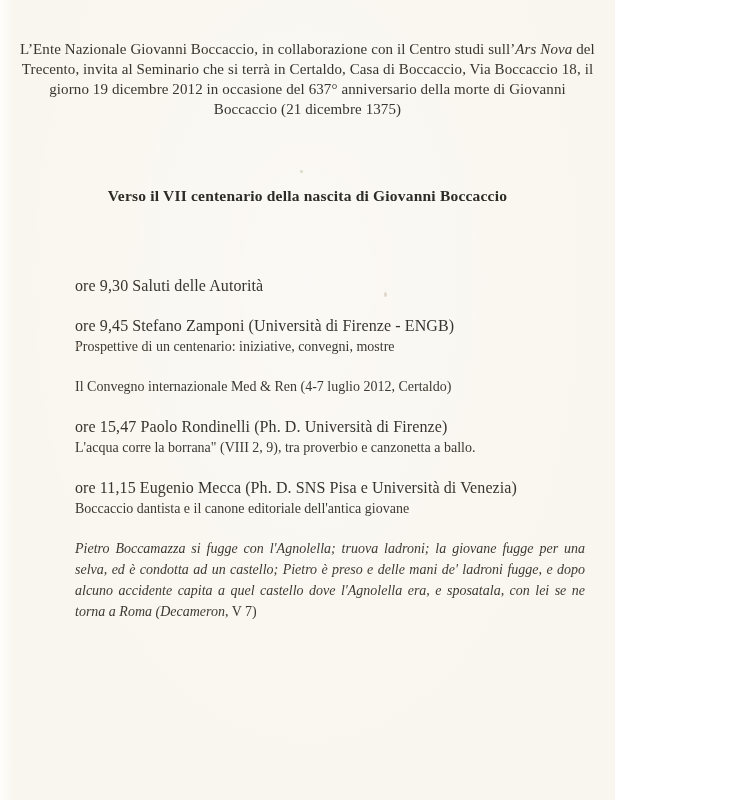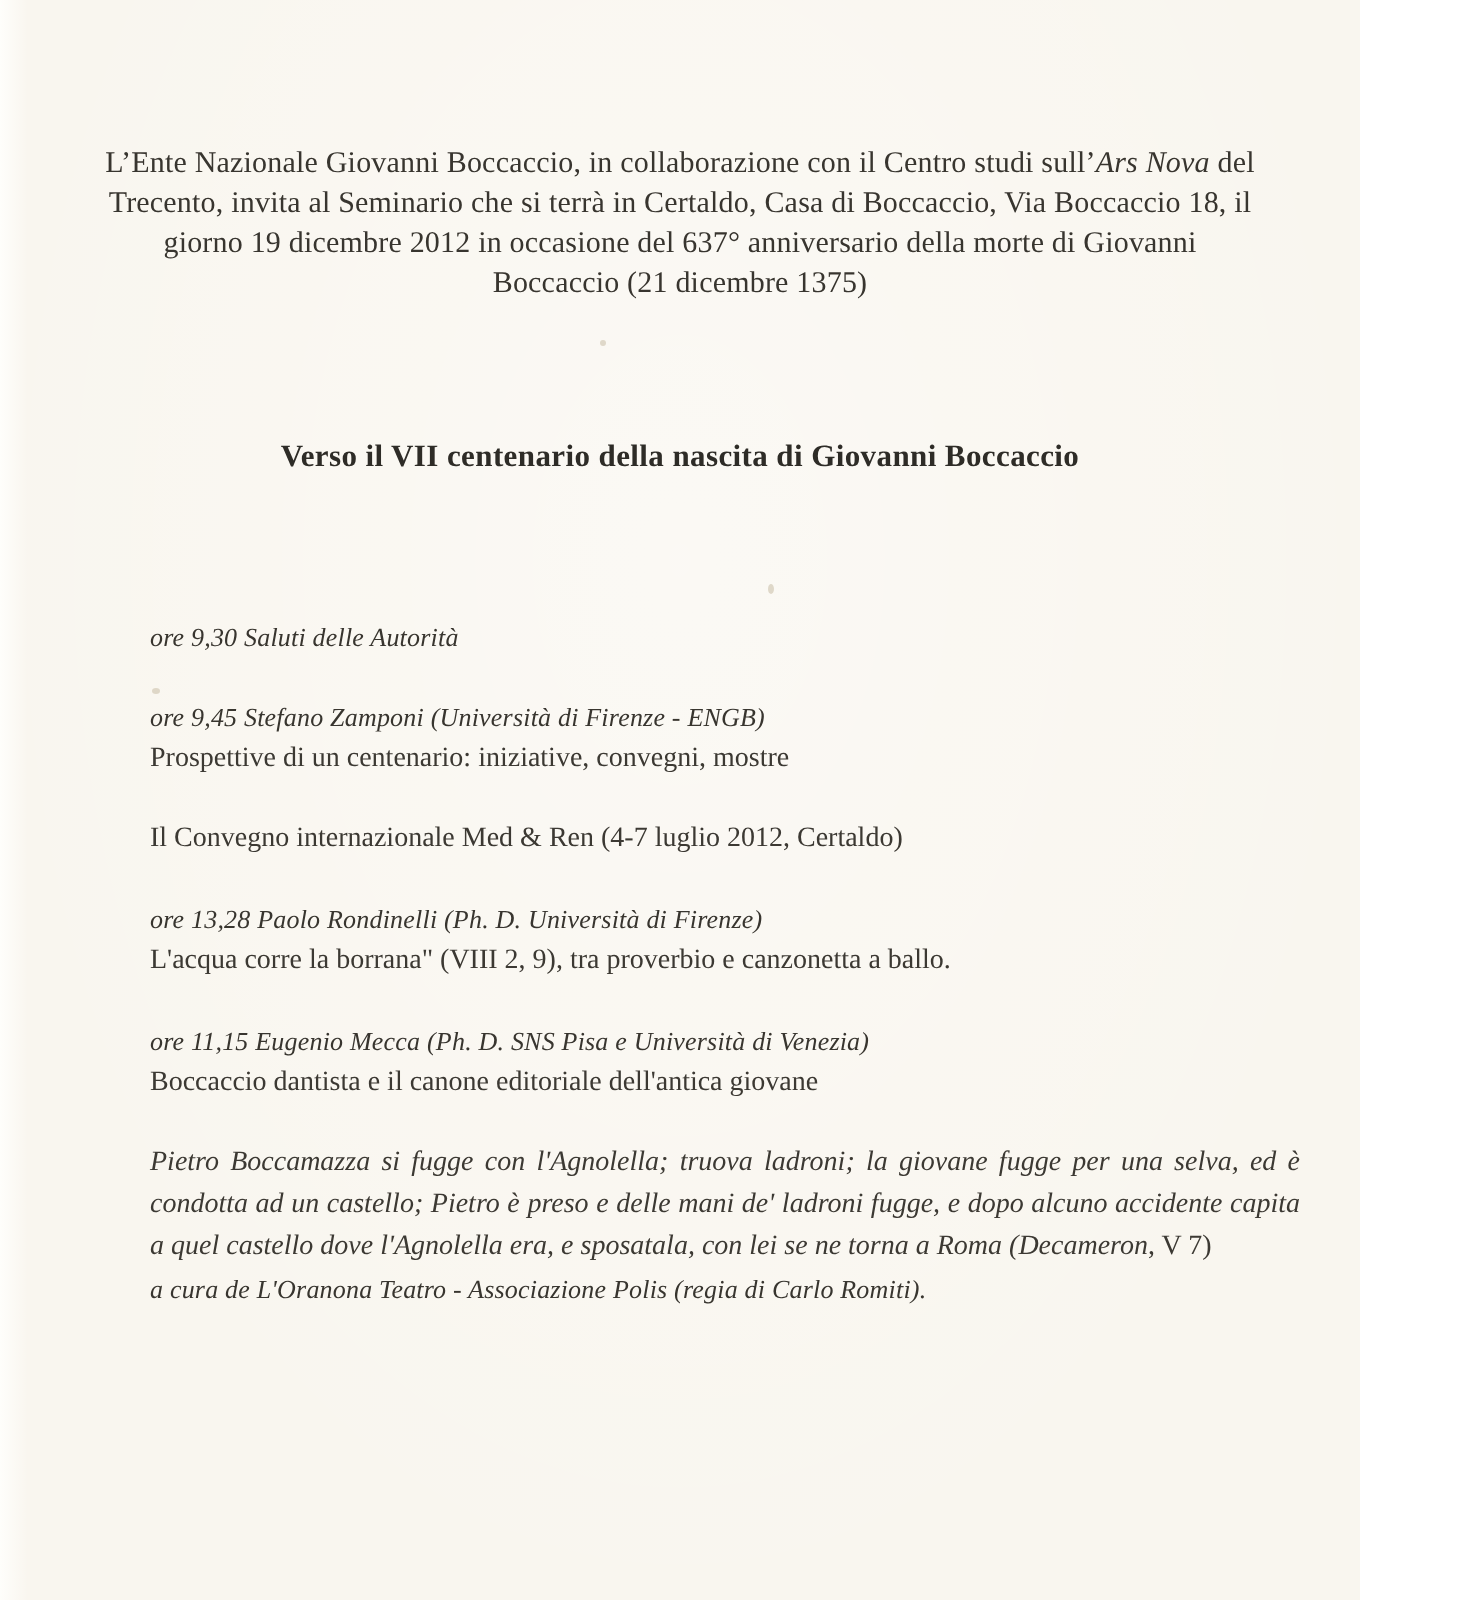--- a/index.html
+++ b/index.html
@@ -4,30 +4,30 @@
 <style>
   html, body {
     margin: 0;
     padding: 0;
     width: 731px;
     height: 800px;
     overflow: hidden;
   }
   .page {
     position: relative;
-    width: 680px;
+    width: 615px;
     height: 800px;
     box-sizing: border-box;
     background:
       linear-gradient(to right, rgba(255,255,252,0.9) 0px, rgba(255,255,252,0) 14px),
       radial-gradient(ellipse at 50% 35%, rgba(255,255,255,0.35), rgba(255,255,255,0) 75%),
       #f9f6ef;
     font-family: "Liberation Serif", "DejaVu Serif", serif;
     color: #38352f;
-    padding-top: 72px;
+    padding-top: 39px;
   }
   .speck {
     position: absolute;
     border-radius: 50%;
     background: #c9bda6;
     opacity: 0.55;
   }
   .header-par {
     width: 580px;
     margin: 0 auto;
@@ -44,24 +44,23 @@
     font-weight: bold;
     color: #2e2c27;
     letter-spacing: 0.2px;
   }
   .program {
     margin: 70px 30px 0 75px;
   }
   .entry { margin: 0 0 19px 0; }
   .entry p { margin: 0; }
   .head {
-    font-size: 13px;
+    font-size: 16px;
     line-height: 21px;
     letter-spacing: 0.1px;
-    font-style: italic;
   }
   .sub {
     font-size: 14px;
     line-height: 21px;
     color: #3c3933;
   }
   .desc {
     font-style: italic;
     font-size: 14px;
     line-height: 21px;
@@ -93,29 +92,28 @@
     <section class="entry">
       <p class="head">ore 9,45 Stefano Zamponi (Università di Firenze - ENGB)</p>
       <p class="sub">Prospettive di un centenario: iniziative, convegni, mostre</p>
     </section>
 
     <section class="entry">
       <p class="sub">Il Convegno internazionale Med &amp; Ren (4-7 luglio 2012, Certaldo)</p>
     </section>
 
     <section class="entry">
-      <p class="head">ore 13,28 Paolo Rondinelli (Ph. D. Università di Firenze)</p>
+      <p class="head">ore 15,47 Paolo Rondinelli (Ph. D. Università di Firenze)</p>
       <p class="sub">L'acqua corre la borrana" (VIII 2, 9), tra proverbio e canzonetta a ballo.</p>
     </section>
 
 
     <section class="entry">
       <p class="head">ore 11,15 Eugenio Mecca (Ph. D. SNS Pisa e Università di Venezia)</p>
       <p class="sub">Boccaccio dantista e il canone editoriale dell'antica giovane</p>
     </section>
 
     <section class="entry">
       <p class="desc"><span>Pietro Boccamazza si fugge con l'Agnolella; truova ladroni; la giovane fugge per una selva, ed è condotta ad un castello; Pietro è preso e delle mani de' ladroni fugge, e dopo alcuno accidente capita a quel castello dove l'Agnolella era, e sposatala, con lei se ne torna a Roma (Decameron</span><span class="roman">, V 7)</span></p>
-      <p class="head">a cura de L'Oranona Teatro - Associazione Polis (regia di Carlo Romiti).</p>
     </section>
 
   </div>
 </div>
 
 </body></html>

